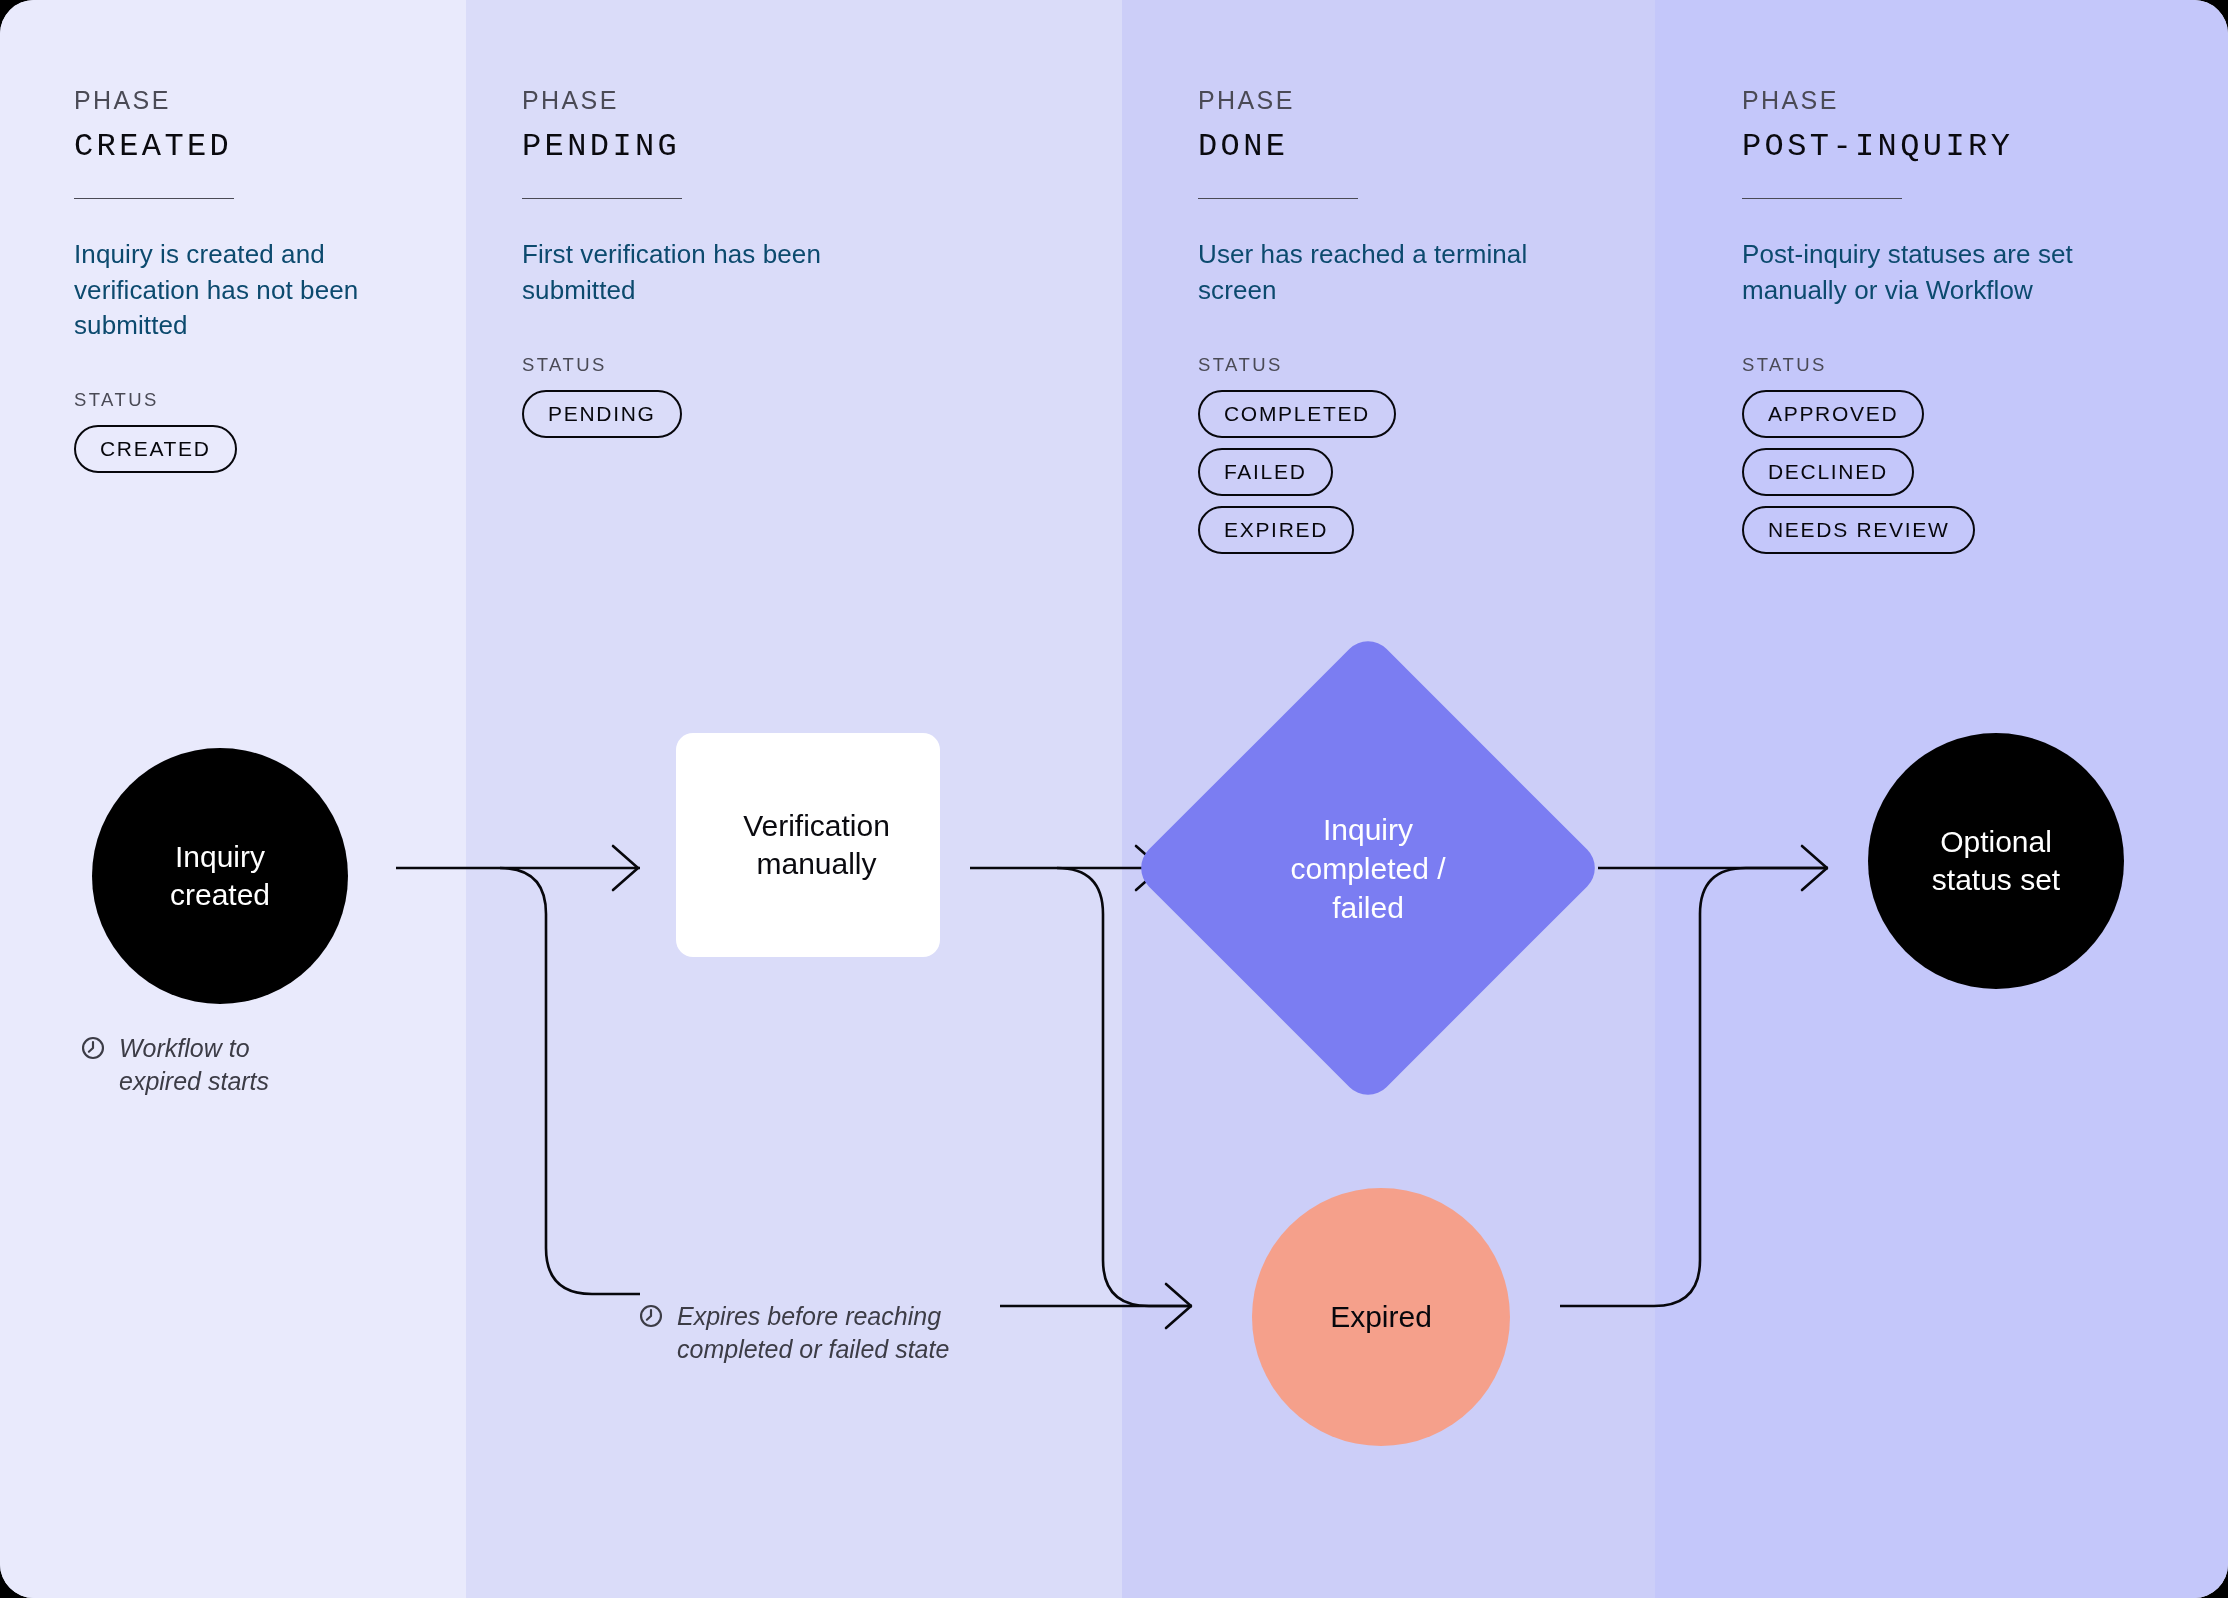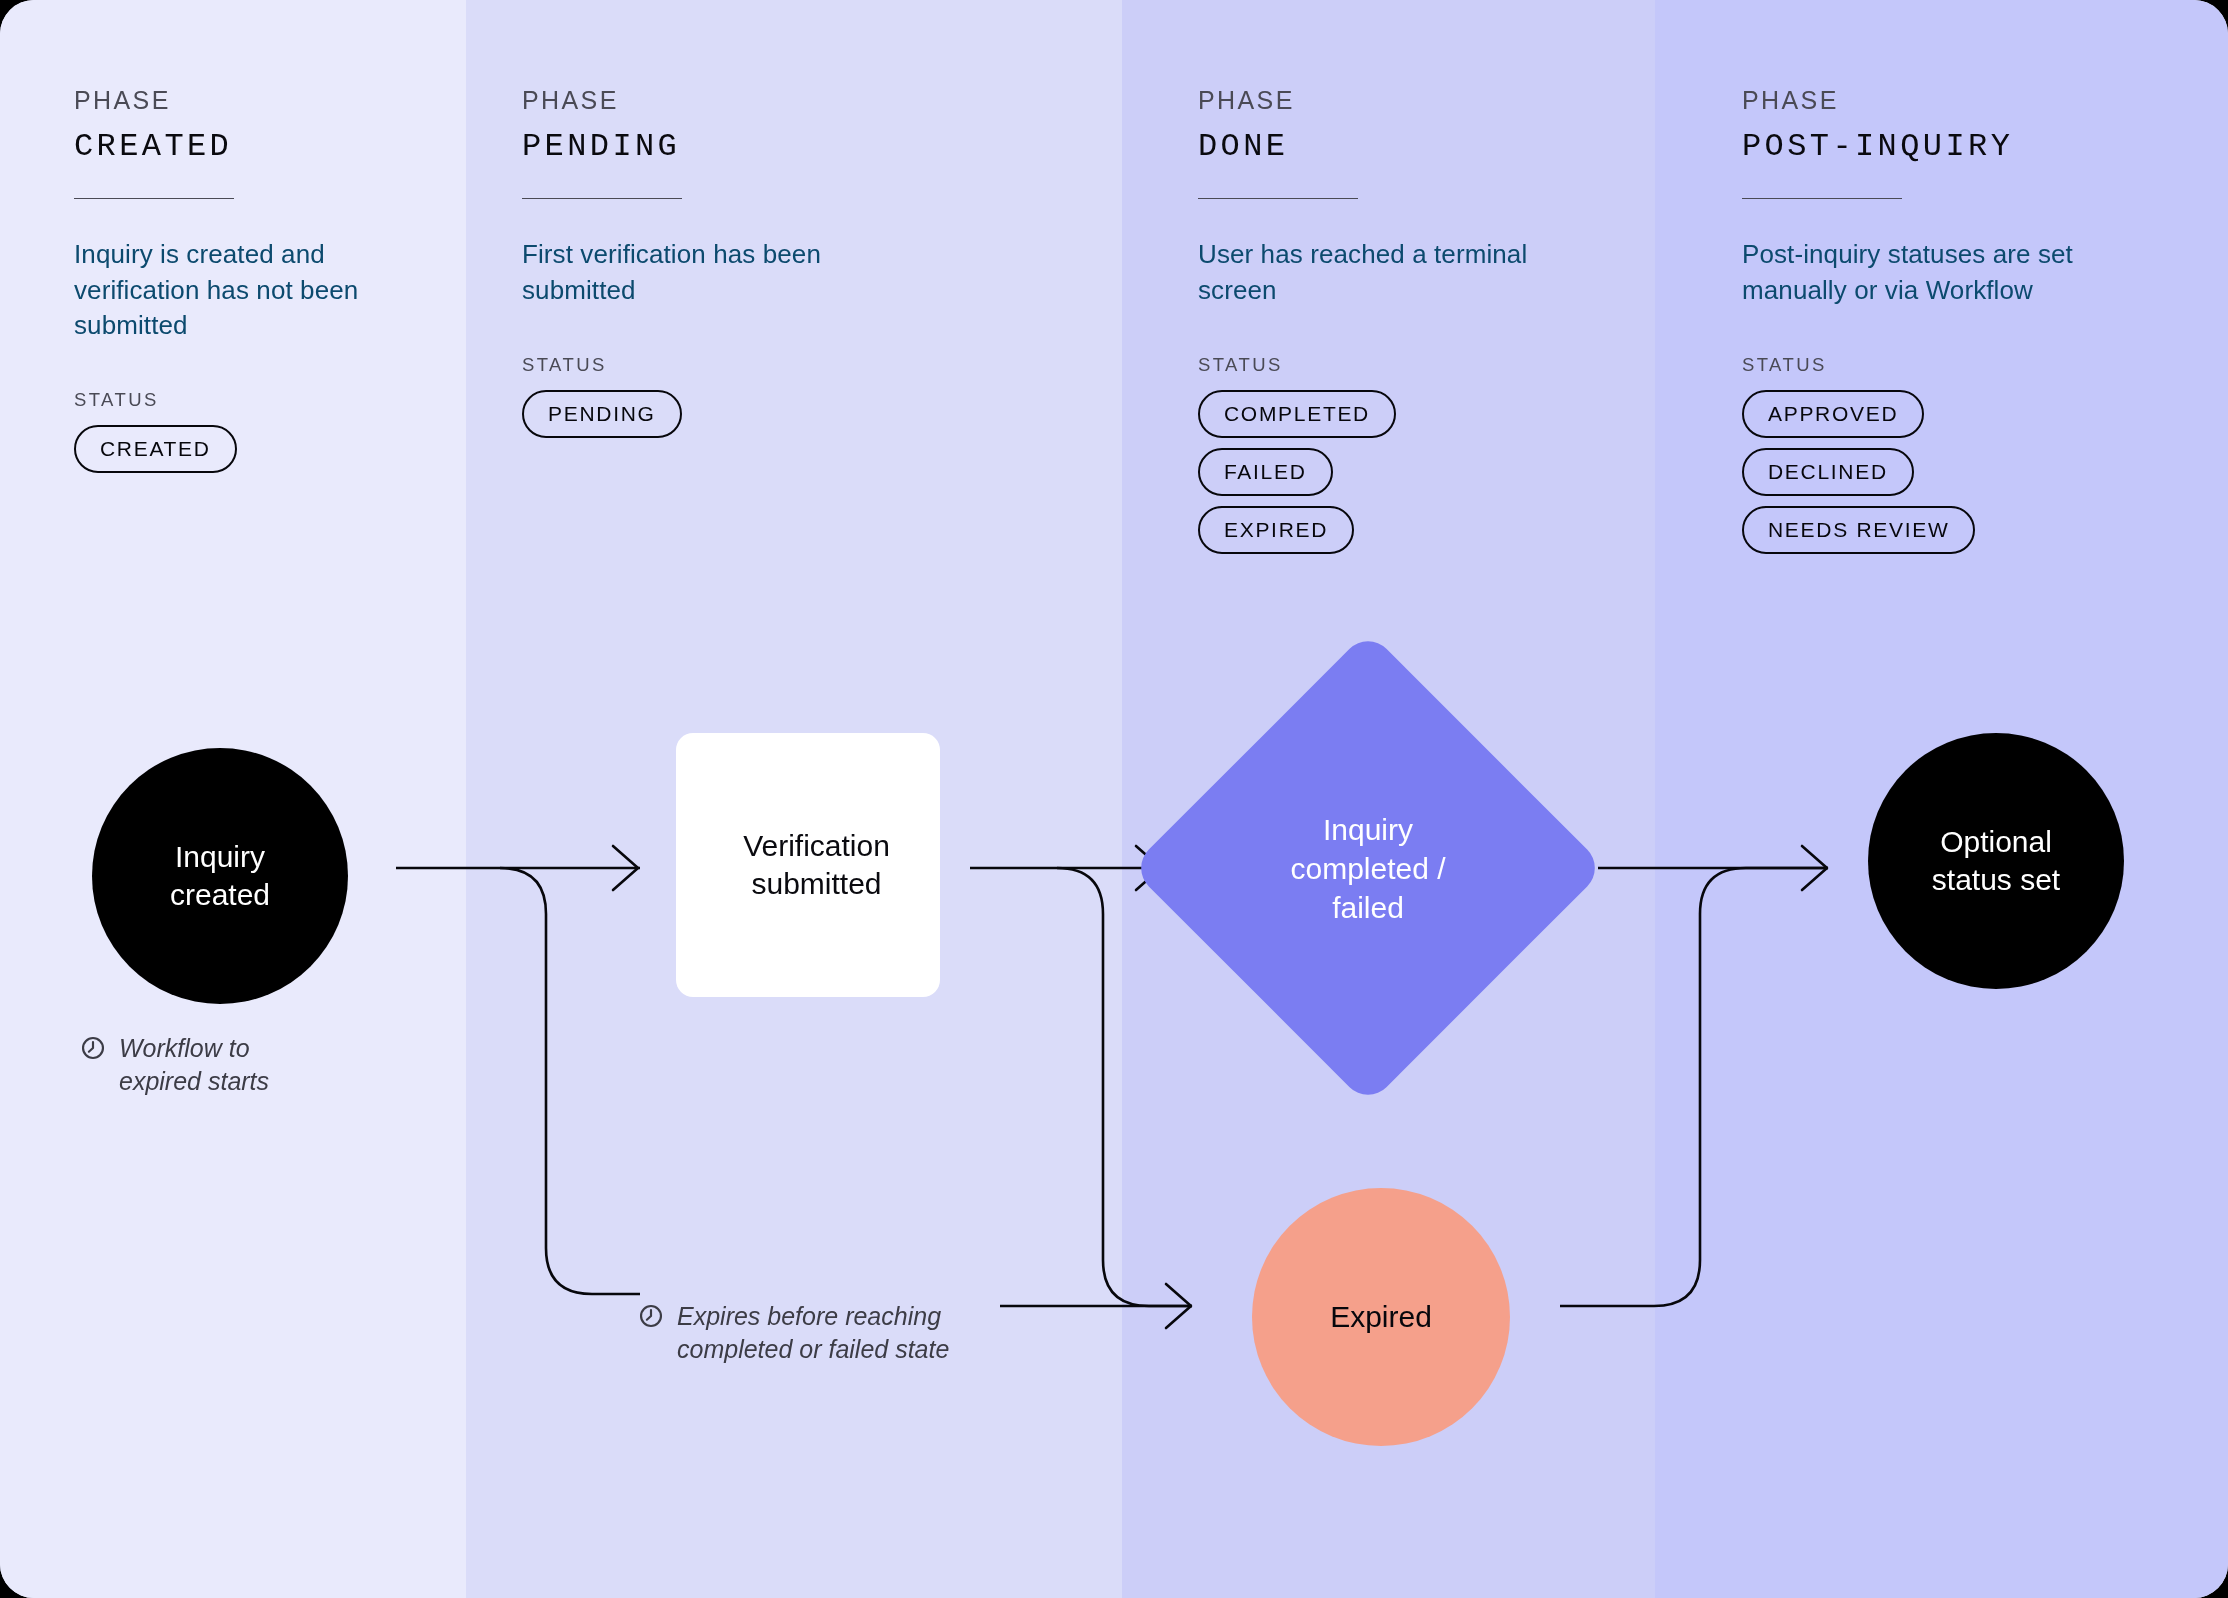--- a/index.html
+++ b/index.html
@@ -270,24 +270,24 @@
     </g>
   </svg>
 
   <div class="node node-circle-dark" style="left:92px; top:748px; width:256px; height:256px;">
     <span>
       <span>Inquiry</span><br>
       <span>created</span>
     </span>
   </div>
 
-  <div class="node node-box-white" style="left:676px; top:733px; width:264px; height:264px;padding-left:17px;">
+  <div class="node node-box-white" style="left:676px; top:733px; width:264px; height:224px;padding-left:17px;">
     <span>
       <span>Verification</span><br>
-      <span>submitted</span>
+      <span>manually</span>
     </span>
   </div>
 
   <div class="diamond-wrap" style="left:1200px; top:700px; width:336px; height:336px;">
     <div class="diamond-shape"></div>
     <div class="diamond-label">
       <span>Inquiry</span><br>
       <span>completed /</span><br>
       <span>failed</span>
     </div>

